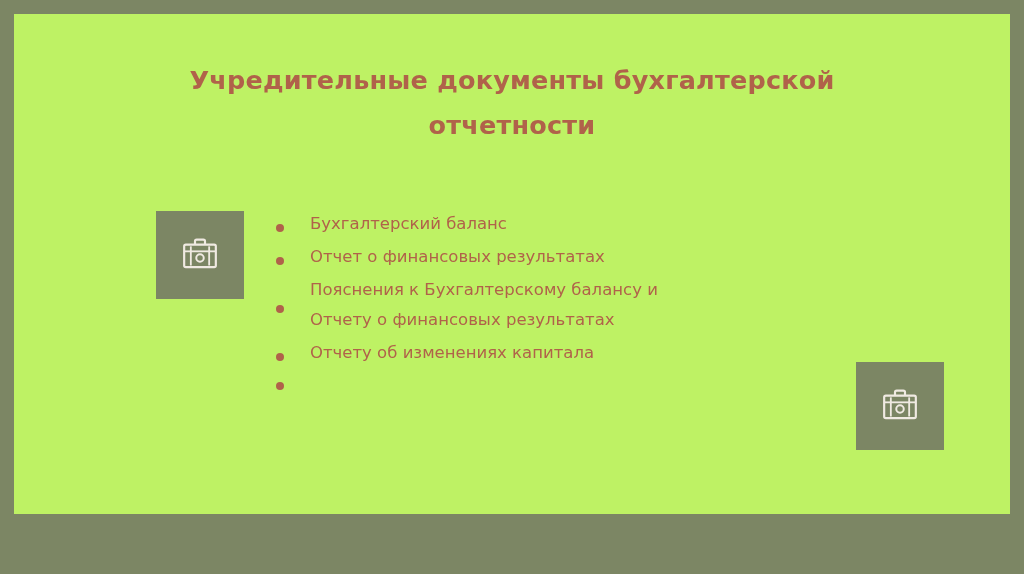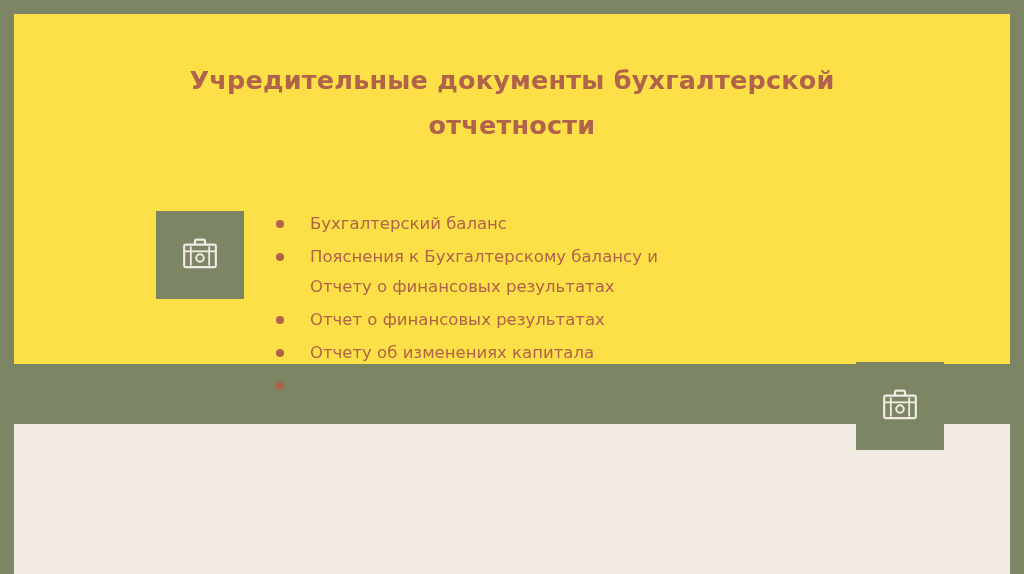--- a/index.html
+++ b/index.html
@@ -9,22 +9,22 @@
   body {
     width: 1024px;
     height: 574px;
     background: #f0eae2;
     font-family: "DejaVu Sans", sans-serif;
     overflow: hidden;
   }
   .slide {
     position: relative;
     width: 1024px;
-    height: 424px;
-    background: #fde047;
+    height: 574px;
+    background: #bef264;
     box-sizing: border-box;
   }
   
   .band-left {
     position: absolute;
     left: 0;
     top: 0;
     width: 14px;
     height: 574px;
     background: #7c8664;
@@ -89,21 +89,21 @@
     height: 40px;
   }
   .bullets {
     position: absolute;
     left: 276px;
     top: 212px;
     width: 640px;
   }
   .bullet-row {
     display: flex;
-    align-items: flex-start;
+    align-items: center;
     margin-bottom: 9px;
   }
   .dot {
     flex: 0 0 auto;
     width: 8px;
     height: 8px;
     border-radius: 50%;
     background: #b0624a;
     margin-top: 8px;
     margin-right: 26px;
@@ -159,29 +159,29 @@
 
   <div class="bullets">
 
     <div class="bullet-row">
       <span class="dot"></span>
       <span class="bullet-text">Бухгалтерский баланс</span>
     </div>
 
     <div class="bullet-row">
       <span class="dot"></span>
+      <span class="bullet-text">Отчет о финансовых результатах</span>
+    </div>
+
+    <div class="bullet-row">
+      <span class="dot"></span>
       <span class="bullet-text">
         <span>Пояснения к Бухгалтерскому балансу и</span>
         <span class="line2">Отчету о финансовых результатах</span>
       </span>
-    </div>
-
-    <div class="bullet-row">
-      <span class="dot"></span>
-      <span class="bullet-text">Отчет о финансовых результатах</span>
     </div>
 
     <div class="bullet-row">
       <span class="dot"></span>
       <span class="bullet-text">Отчету об изменениях капитала</span>
     </div>
 
     <div class="bullet-row">
       <span class="dot"></span>
     </div>

